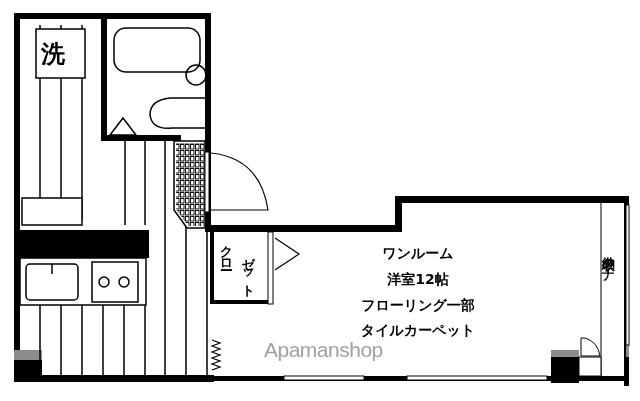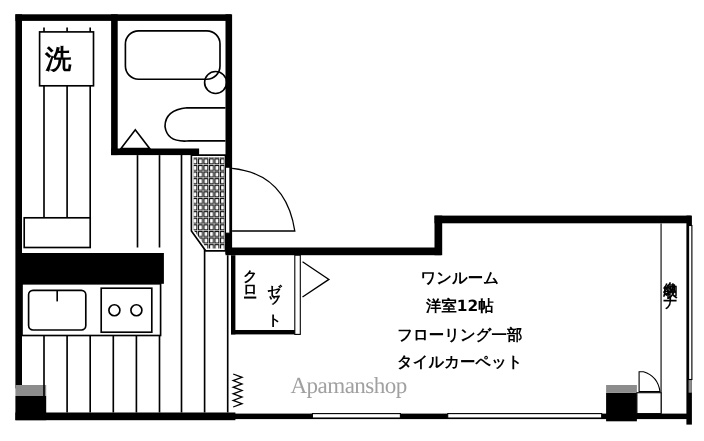--- a/index.html
+++ b/index.html
@@ -1,21 +1,21 @@
 <!DOCTYPE html>
 <html><head>
 <meta charset="utf-8">
 <style>
   html, body { margin: 0; padding: 0; background: #ffffff; }
   body { width: 640px; height: 401px; position: relative; overflow: hidden; font-family: "DejaVu Sans", sans-serif; }
   #plan { position: absolute; left: 0; top: 0; width: 640px; height: 401px; }
   .lbl { position: absolute; color: #000; font-weight: bold; line-height: 1; white-space: nowrap; }
   .vert { writing-mode: vertical-rl; text-orientation: upright; letter-spacing: -1px; }
   .main-lbl { font-size: 14px; text-align: center; width: 200px; left: 318px; }
-  .wm { position: absolute; left: 264px; top: 338px; font-family: Liberation Serif, serif; font-size: 21px; color: rgba(120,120,120,0.7); letter-spacing: -0.5px; }
+  .wm { position: absolute; left: 264px; top: 338px; font-family: Liberation Sans, sans-serif; font-size: 21px; color: rgba(120,120,120,0.7); letter-spacing: -0.5px; }
 </style>
 </head>
 <body>
 
 <svg id="plan" viewBox="0 0 640 401" xmlns="http://www.w3.org/2000/svg">
 
   <g fill="#000">
 
     <rect x="14" y="13" width="196" height="6"></rect>
 

